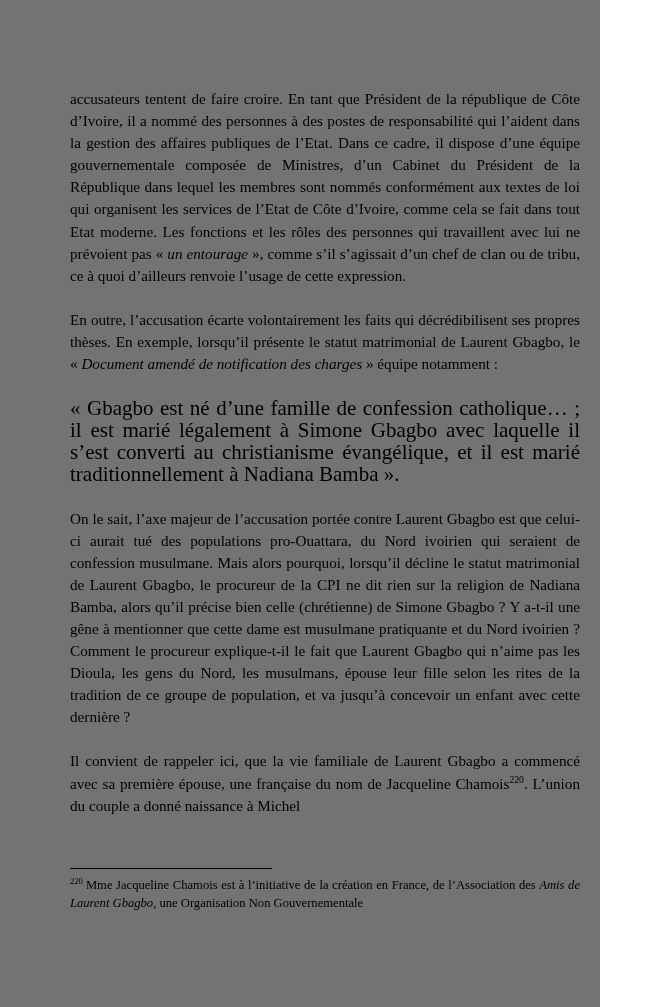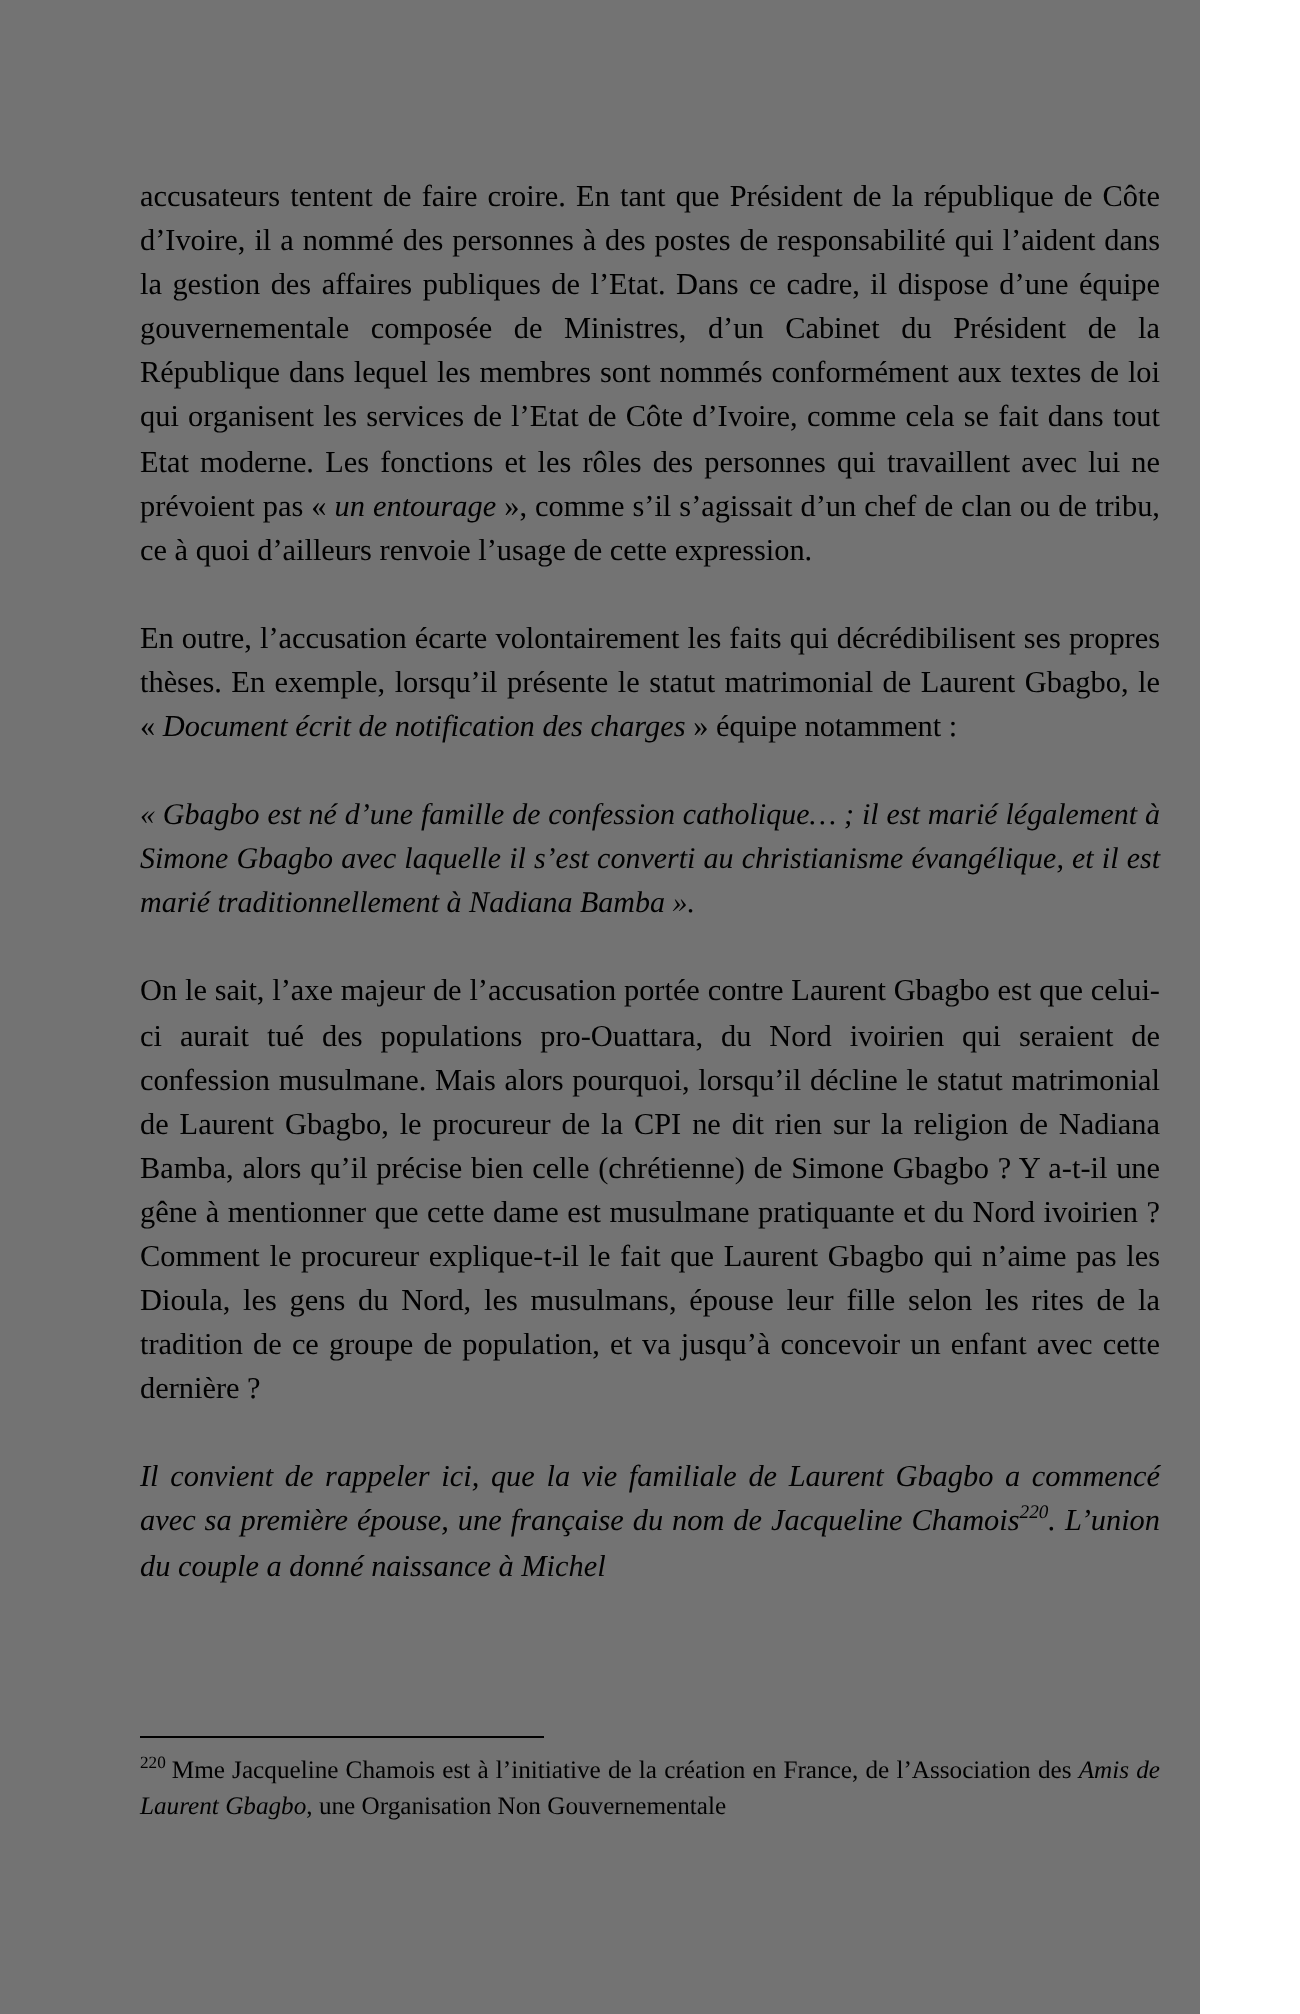--- a/index.html
+++ b/index.html
@@ -28,28 +28,26 @@
   p.body-par {
     margin: 0 0 22px 0;
     font-size: 15.2px;
     line-height: 22.1px;
     text-align: justify;
     text-justify: inter-word;
     hyphens: none;
   }
   p.body-par:last-child {
     margin-bottom: 1px;
-    font-style: italic;
   }
   p.quote-par {
     margin: 0 0 22px 0;
-    font-size: 15px;
+    font-size: 21px;
     line-height: 22.1px;
     text-align: justify;
-    font-style: italic;
   }
   .ital {
     font-style: italic;
   }
   sup.fn-ref {
     font-size: 9.6px;
     vertical-align: super;
     line-height: 0;
   }
   .footnote-area {
@@ -91,21 +89,21 @@
 
 <div class="page">
 
   <div class="content">
 
     <p class="body-par">
       <span>accusateurs tentent de faire croire. En tant que Président de la république de Côte d’Ivoire, il a nommé des personnes à des postes de responsabilité qui l’aident dans la gestion des affaires publiques de l’Etat. Dans ce cadre, il dispose d’une équipe gouvernementale composée de Ministres, d’un Cabinet du Président de la République dans lequel les membres sont nommés conformément aux textes de loi qui organisent les services de l’Etat de Côte d’Ivoire, comme cela se fait dans tout Etat moderne. Les fonctions et les rôles des personnes qui travaillent avec lui ne prévoient pas « </span><span class="ital">un entourage</span><span> », comme s’il s’agissait d’un chef de clan ou de tribu, ce à quoi d’ailleurs renvoie l’usage de cette expression.</span>
     </p>
 
     <p class="body-par">
-      <span>En outre, l’accusation écarte volontairement les faits qui décrédibilisent ses propres thèses. En exemple, lorsqu’il présente le statut matrimonial de Laurent Gbagbo, le « </span><span class="ital">Document écrit de notification des charges</span><span> » équipe notamment :</span>
+      <span>En outre, l’accusation écarte volontairement les faits qui décrédibilisent ses propres thèses. En exemple, lorsqu’il présente le statut matrimonial de Laurent Gbagbo, le « </span><span class="ital">Document amendé de notification des charges</span><span> » équipe notamment :</span>
     </p>
 
     <p class="quote-par">
       <span>« Gbagbo est né d’une famille de confession catholique… ; il est marié légalement à Simone Gbagbo avec laquelle il s’est converti au christianisme évangélique, et il est marié traditionnellement à Nadiana Bamba ».</span>
     </p>
 
     <p class="body-par">
       <span>On le sait, l’axe majeur de l’accusation portée contre Laurent Gbagbo est que celui-ci aurait tué des populations pro-Ouattara, du Nord ivoirien qui seraient de confession musulmane. Mais alors pourquoi, lorsqu’il décline le statut matrimonial de Laurent Gbagbo, le procureur de la CPI ne dit rien sur la religion de Nadiana Bamba, alors qu’il précise bien celle (chrétienne) de Simone Gbagbo ? Y a-t-il une gêne à mentionner que cette dame est musulmane pratiquante et du Nord ivoirien ? Comment le procureur explique-t-il le fait que Laurent Gbagbo qui n’aime pas les Dioula, les gens du Nord, les musulmans, épouse leur fille selon les rites de la tradition de ce groupe de population, et va jusqu’à concevoir un enfant avec cette dernière ?</span>
     </p>
 

